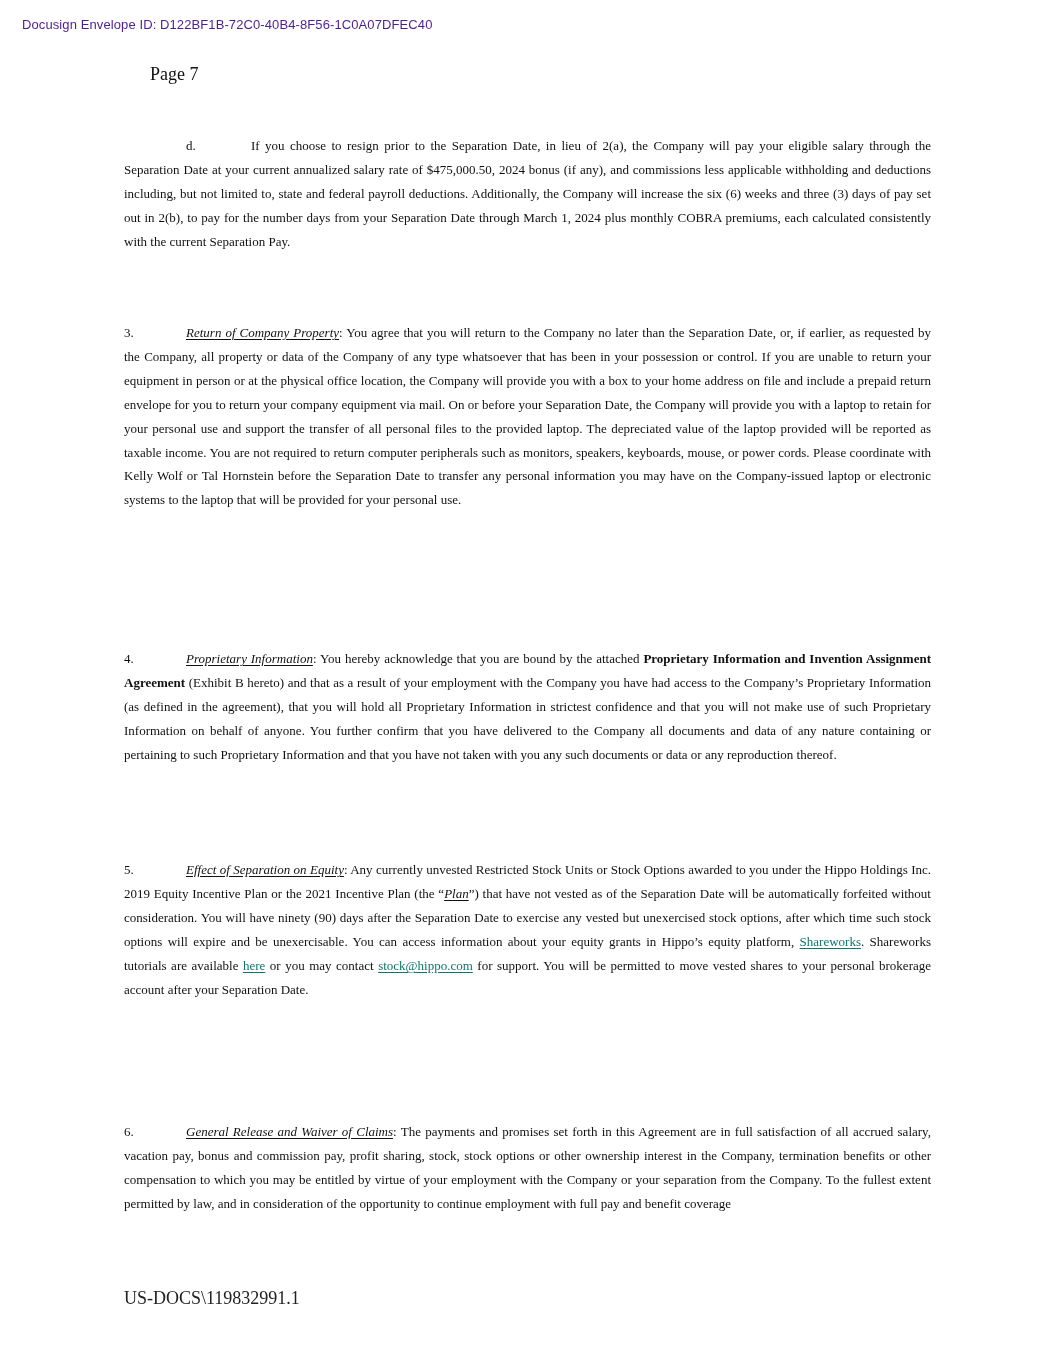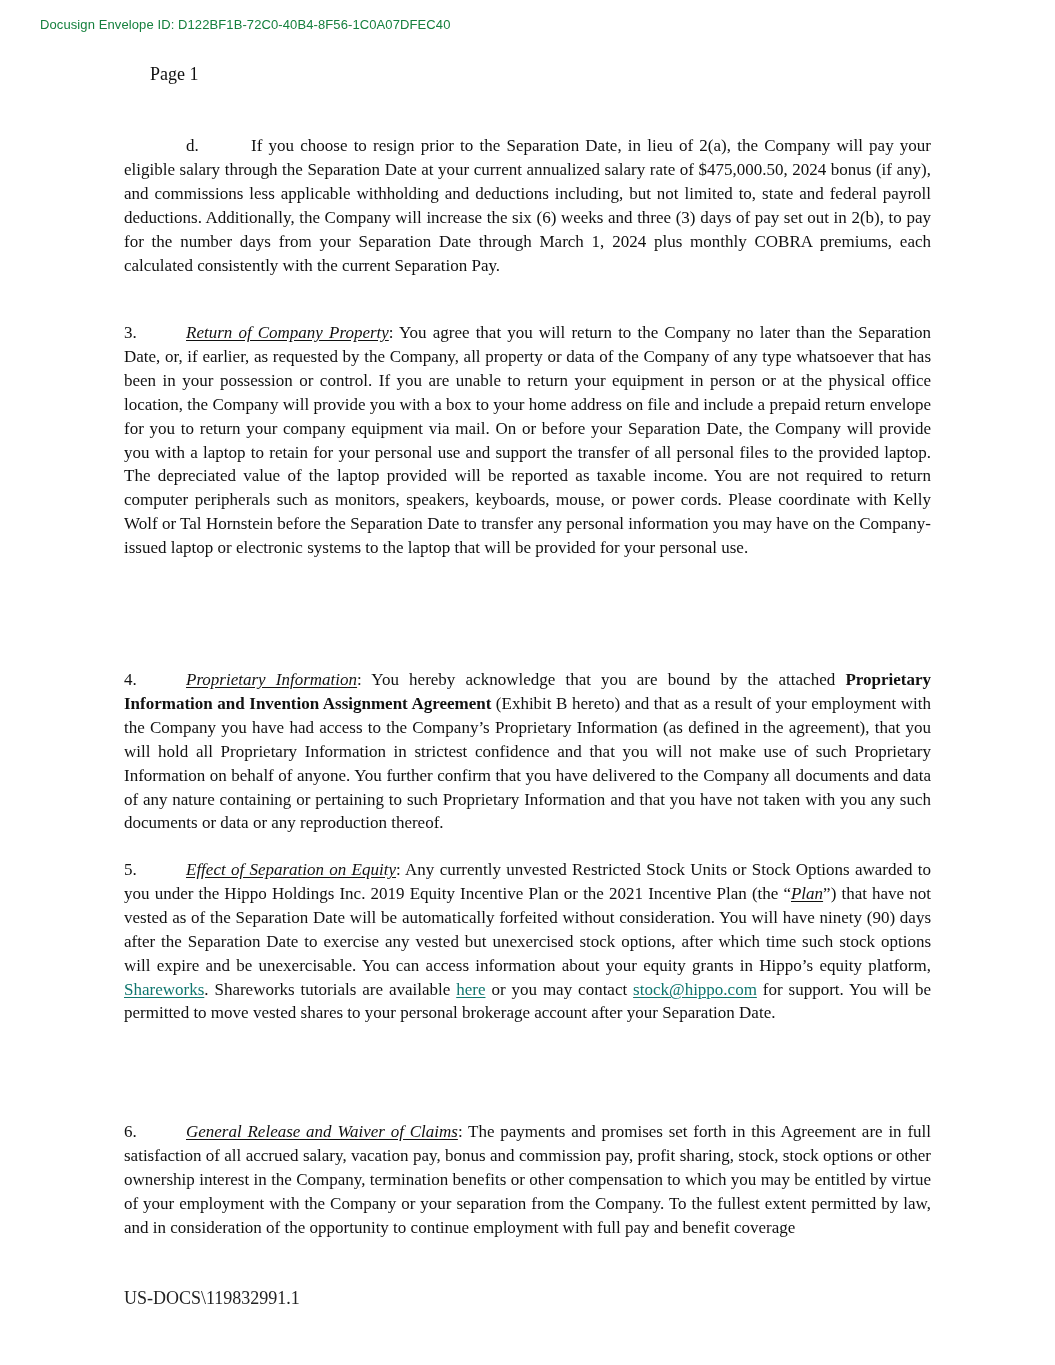--- a/index.html
+++ b/index.html
@@ -1,37 +1,37 @@
 <!DOCTYPE html>
 <html><head>
   <meta charset="utf-8">
   <style>
     html, body { margin: 0; padding: 0; background: #ffffff; }
     body { width: 1055px; height: 1365px; position: relative; overflow: hidden; color: #111; }
-    .envelope { position: absolute; left: 40px; top: 17px; font-family: "Liberation Sans", sans-serif; font-size: 13px; color: #15803d; letter-spacing: 0.1px; }
+    .envelope { position: absolute; left: 22px; top: 17px; font-family: "Liberation Sans", sans-serif; font-size: 13px; color: #4c1d95; letter-spacing: 0.1px; }
     .page-num { position: absolute; left: 150px; top: 64px; font-family: "Liberation Serif", serif; font-size: 18px; }
-    .body { position: absolute; left: 124px; width: 807px; font-family: "Liberation Serif", serif; font-size: 17px; line-height: 23.9px; text-align: justify; color: #111; }
+    .body { position: absolute; left: 124px; width: 807px; font-family: "Liberation Serif", serif; font-size: 13px; line-height: 23.9px; text-align: justify; color: #111; }
     .para { margin: 0; }
     .p-d { top: 134px; }
     .p-3 { top: 321px; }
-    .p-4 { top: 647px; margin-top: 21px; }
+    .p-4 { top: 647px; }
     .p-5 { top: 858px; }
     .p-6 { top: 1092px; margin-top: 28px; }
     .indent-d { display: inline-block; width: 65px; padding-left: 62px; }
     .num { display: inline-block; width: 62px; }
     .u { text-decoration: underline; text-underline-offset: 2px; font-style: italic; }
     .b { font-weight: bold; }
     a.link { color: #0f766e; text-decoration: underline; text-underline-offset: 2px; }
     .footer { position: absolute; left: 124px; top: 1288px; font-family: "Liberation Serif", serif; font-size: 18px; color: #222; }
   </style>
 </head>
 <body>
 
 <div class="envelope">Docusign Envelope ID: D122BF1B-72C0-40B4-8F56-1C0A07DFEC40</div>
-<div class="page-num">Page 1</div>
+<div class="page-num">Page 7</div>
 
 <div class="body p-d">
   <p class="para"><span class="indent-d">d.</span><span>If you choose to resign prior to the Separation Date,  in lieu of 2(a),  the Company will pay your eligible salary through the Separation Date at your current annualized salary rate of $475,000.50, 2024 bonus (if any), and commissions less applicable withholding and deductions including, but not limited to, state and federal payroll deductions. Additionally, the Company will increase the six (6) weeks and three (3) days of pay set out in 2(b), to pay for the number days from your Separation Date through March 1, 2024 plus monthly COBRA premiums, each calculated consistently with the current Separation Pay.</span></p>
 </div>
 
 <div class="body p-3">
   <p class="para"><span class="num">3.</span><span class="u">Return of Company Property</span><span>:  You agree that you will return to the Company no later than the Separation Date, or, if earlier, as requested by the Company, all property or data of the Company of any type whatsoever that has been in your possession or control. If you are unable to return your equipment in person or at the physical office location, the Company will provide you with a box to your home address on file and include a prepaid return envelope for you to return your company equipment via mail. On or before your Separation Date, the Company will provide you with a laptop to retain for your personal use and support the transfer of all personal files to the provided laptop. The depreciated value of the laptop provided will be reported as taxable income. You are not required to return computer peripherals such as monitors, speakers, keyboards, mouse, or power cords. Please coordinate with Kelly Wolf or Tal Hornstein before the Separation Date to transfer any personal information you may have on the Company-issued laptop or electronic systems to the laptop that will be provided for your personal use.</span></p>
 </div>
 
 <div class="body p-4">

